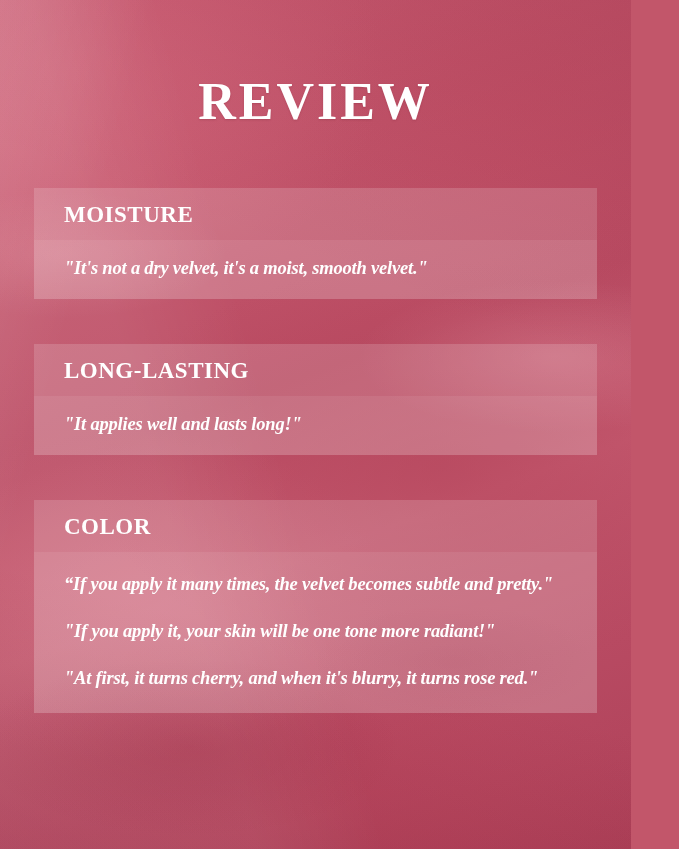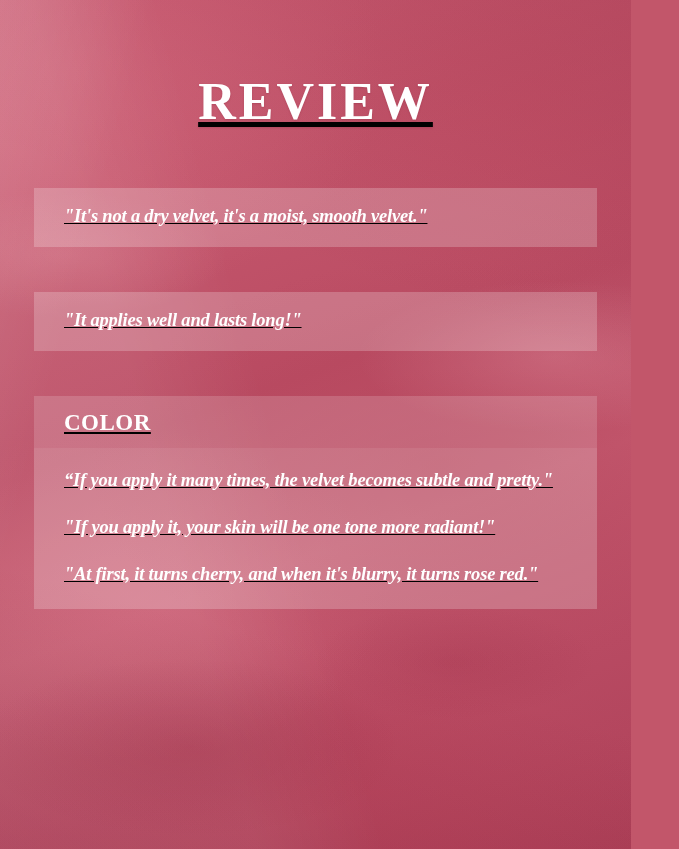--- a/index.html
+++ b/index.html
@@ -19,21 +19,20 @@
     width: 631px;
     height: 849px;
     overflow: hidden;
     background:
       radial-gradient(ellipse 70% 40% at 12% 8%, rgba(214,110,130,0.55), rgba(214,110,130,0) 70%),
       radial-gradient(ellipse 55% 30% at 85% 14%, rgba(196,80,102,0.5), rgba(196,80,102,0) 70%),
       radial-gradient(ellipse 80% 35% at 70% 55%, rgba(175,62,84,0.45), rgba(175,62,84,0) 70%),
       radial-gradient(ellipse 60% 28% at 20% 70%, rgba(212,104,124,0.45), rgba(212,104,124,0) 70%),
       radial-gradient(ellipse 90% 30% at 50% 95%, rgba(190,72,94,0.5), rgba(190,72,94,0) 70%),
       linear-gradient(160deg, #cf6076 0%, #c4566c 22%, #ba4c63 45%, #c55a70 62%, #b84a62 80%, #ad4159 100%);
-    text-decoration: underline;
   }
 
   
   .silk {
     position: absolute;
     inset: 0;
     pointer-events: none;
     background:
       linear-gradient(105deg, rgba(255,255,255,0.10) 0%, rgba(255,255,255,0) 18%),
       linear-gradient(75deg, rgba(255,255,255,0.07) 30%, rgba(255,255,255,0) 45%),
@@ -122,26 +121,32 @@
   <div class="silk"></div>
   <div class="silk2"></div>
 
   <div class="content">
 
     <h1 class="title">REVIEW</h1>
 
     <div class="sections">
 
       <div class="section">
+        <div class="section-head">
+          <div class="section-head-title">MOISTURE</div>
+        </div>
         <div class="section-body">
           <p class="quote">"It's not a dry velvet, it's a moist, smooth velvet."</p>
         </div>
       </div>
 
       <div class="section">
+        <div class="section-head">
+          <div class="section-head-title">LONG-LASTING</div>
+        </div>
         <div class="section-body">
           <p class="quote">"It applies well and lasts long!"</p>
         </div>
       </div>
 
       <div class="section">
         <div class="section-head">
           <div class="section-head-title">COLOR</div>
         </div>
         <div class="section-body tall">

